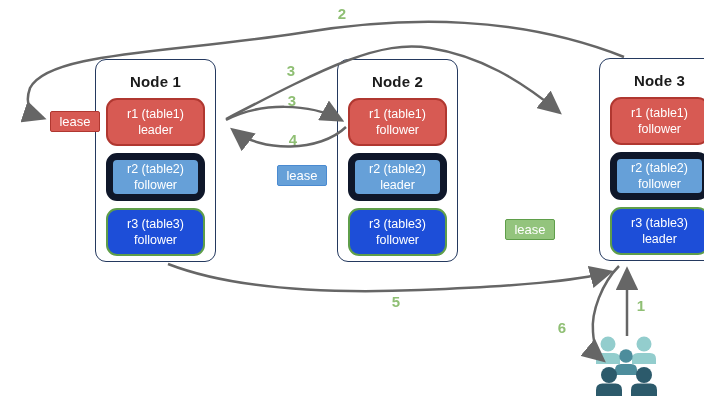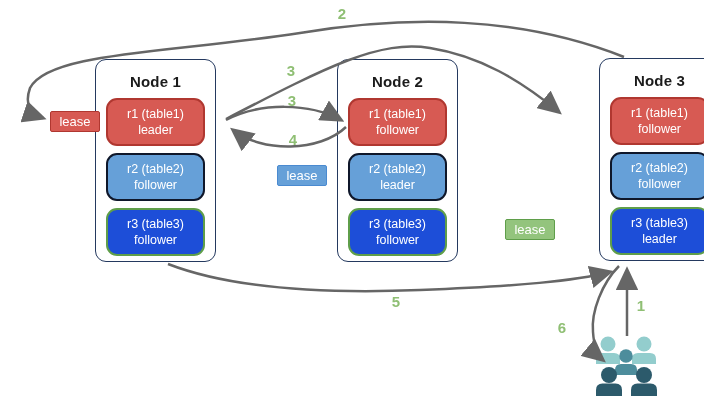--- a/index.html
+++ b/index.html
@@ -15,21 +15,21 @@
   .node-title{
     text-align:center;margin-top:13px;font-size:15px;font-weight:bold;color:#1b1b1b;
     letter-spacing:.2px;
   }
   .replica{
     position:absolute;left:10px;width:99px;height:48px;border-radius:11px;
     display:flex;flex-direction:column;align-items:center;justify-content:center;
     color:#ffffff;font-size:12.5px;line-height:1.3;text-align:center;box-sizing:border-box;
   }
   .replica.red  {background:#d75a53;border:2px solid #b03730;}
-  .replica.blue {background:#66a0d8;border:2px solid #0f172a;}
+  .replica.blue {background:#66a0d8;border:7px solid #0f172a;}
   .replica.green{background:#1d4ed8;border:2px solid #5f9e4a;}
   .r-pos-0{top:38px;}  .r-pos-1{top:93px;}  .r-pos-2{top:148px;}
   .lease{
     position:absolute;width:50px;height:21px;border-radius:2px;z-index:3;
     display:flex;align-items:center;justify-content:center;
     color:#ffffff;font-size:13px;box-sizing:border-box;
   }
   .lease.red  {background:#d75a53;border:1.5px solid #b03730;left:50px; top:111px;}
   .lease.blue {background:#66a0d8;border:1.5px solid #4a8ad0;left:277px;top:165px;}
   .lease.green{background:#93c47d;border:1.5px solid #5f9e4a;left:505px;top:219px;}

